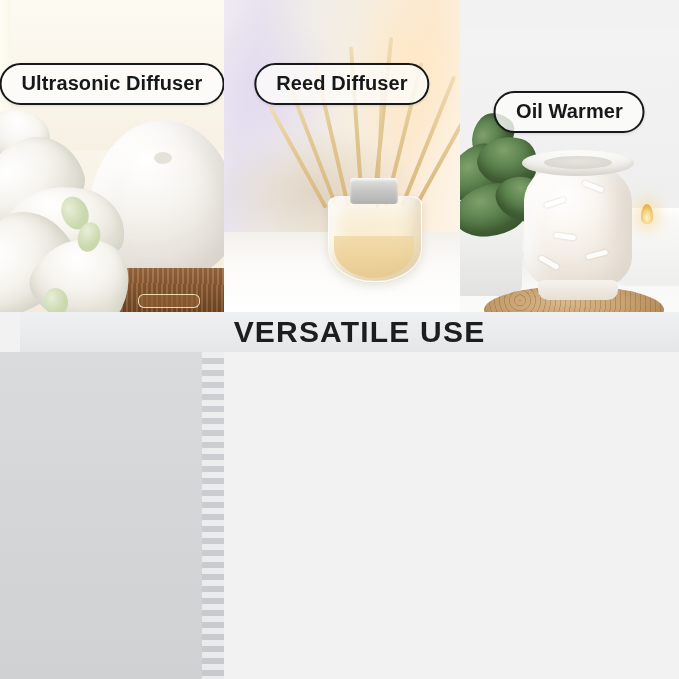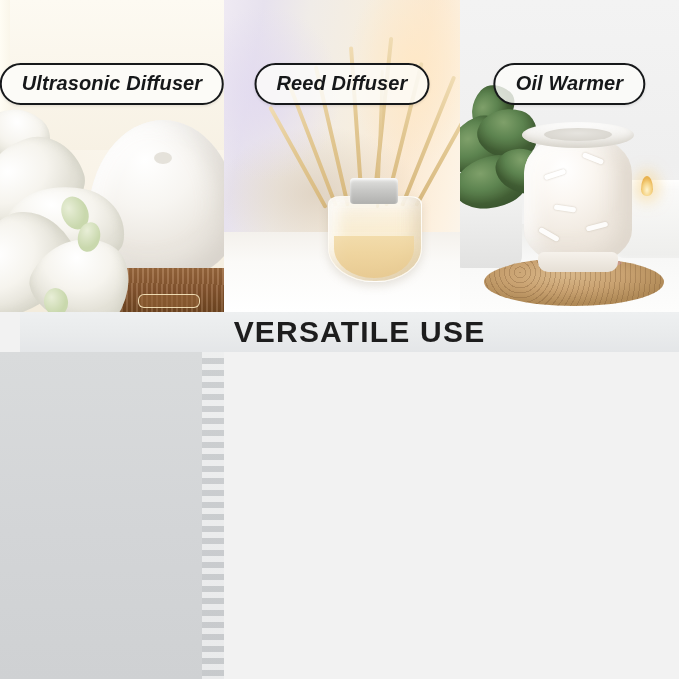--- a/index.html
+++ b/index.html
@@ -2,28 +2,28 @@
 <html><head>
 <meta charset="utf-8">
 <style>
   html,body{margin:0;padding:0;background:#fff;}
   body{width:679px;height:679px;overflow:hidden;
        font-family:"Liberation Sans","DejaVu Sans",sans-serif;}
 
   .board{position:relative;width:679px;height:679px;background:#f2f2f2;overflow:hidden;}
 
   
-  .row{position:absolute;left:0;width:679px;display:flex;font-style:italic;}
+  .row{position:absolute;left:0;width:679px;display:flex;}
   .row-top{top:0;height:312px;}
   .row-bottom{top:352px;height:327px;}
 
   .panel{position:relative;overflow:hidden;height:100%;}
   .p-a{width:228px;}
   .p-b{width:228px;padding-left:12px;}
-  .p-c{width:223px;}
+  .p-c{width:223px;margin-top:28px;}
 
   
   .banner{position:absolute;left:0;top:312px;width:679px;height:40px;
           background:linear-gradient(180deg,#eef0f1 0%,#e9ebec 55%,#e4e6e8 100%);
           display:flex;align-items:center;justify-content:center;z-index:40;margin-left:20px;}
   .banner-text{font-size:30px;font-weight:700;letter-spacing:1.2px;color:#1d1d1d;
                font-family:"Liberation Sans","DejaVu Sans",sans-serif;
                line-height:1;white-space:nowrap;}
 
   

